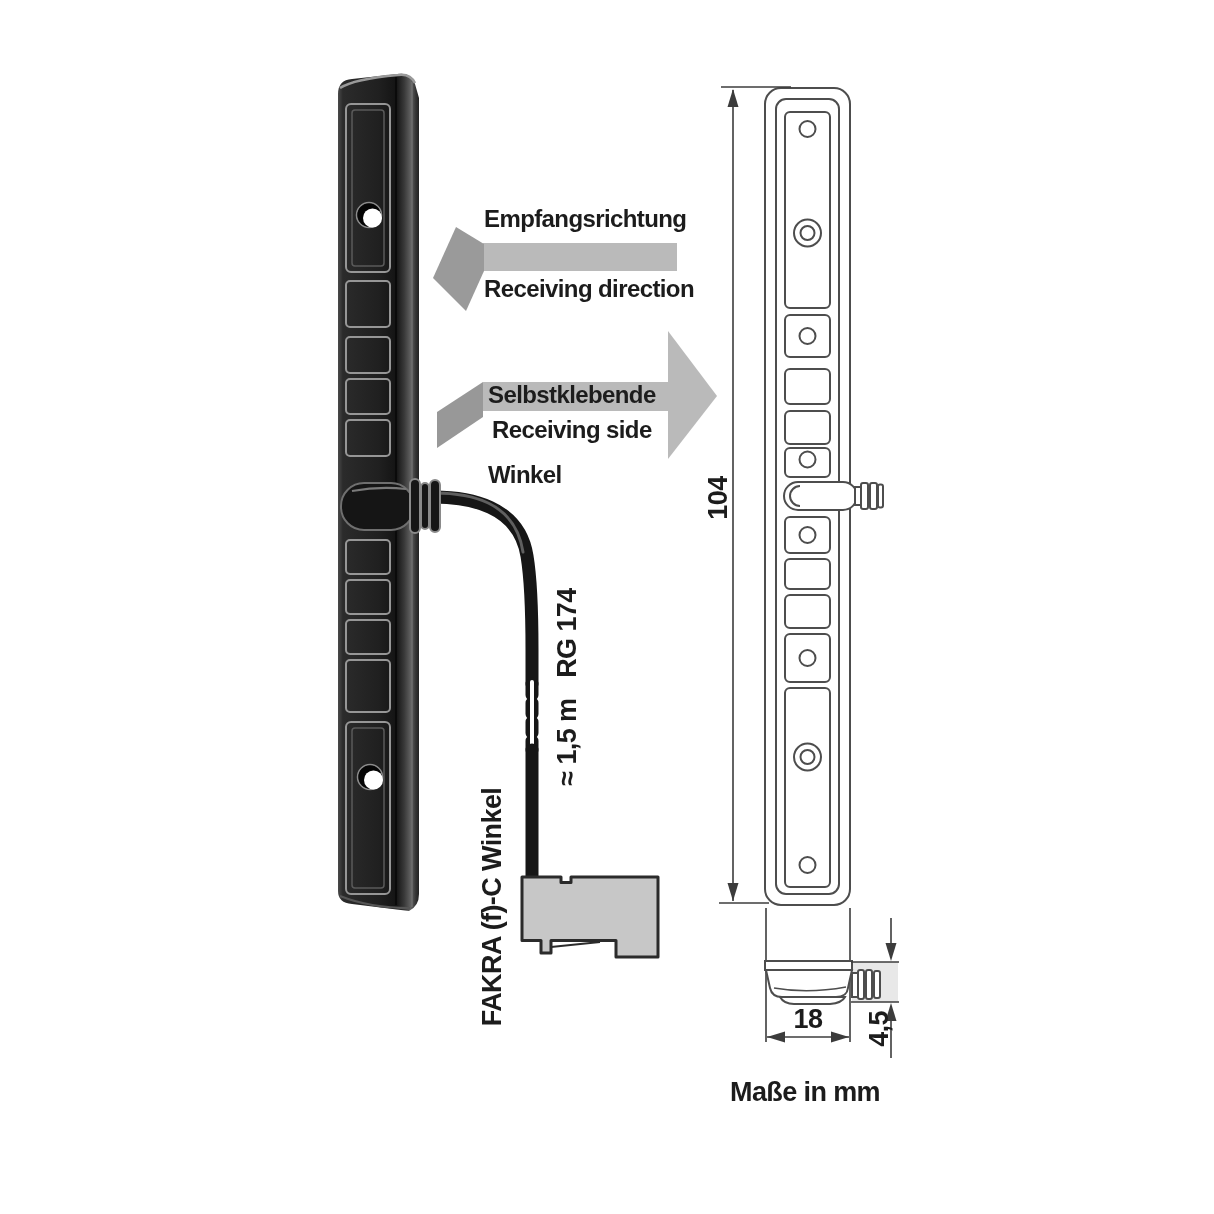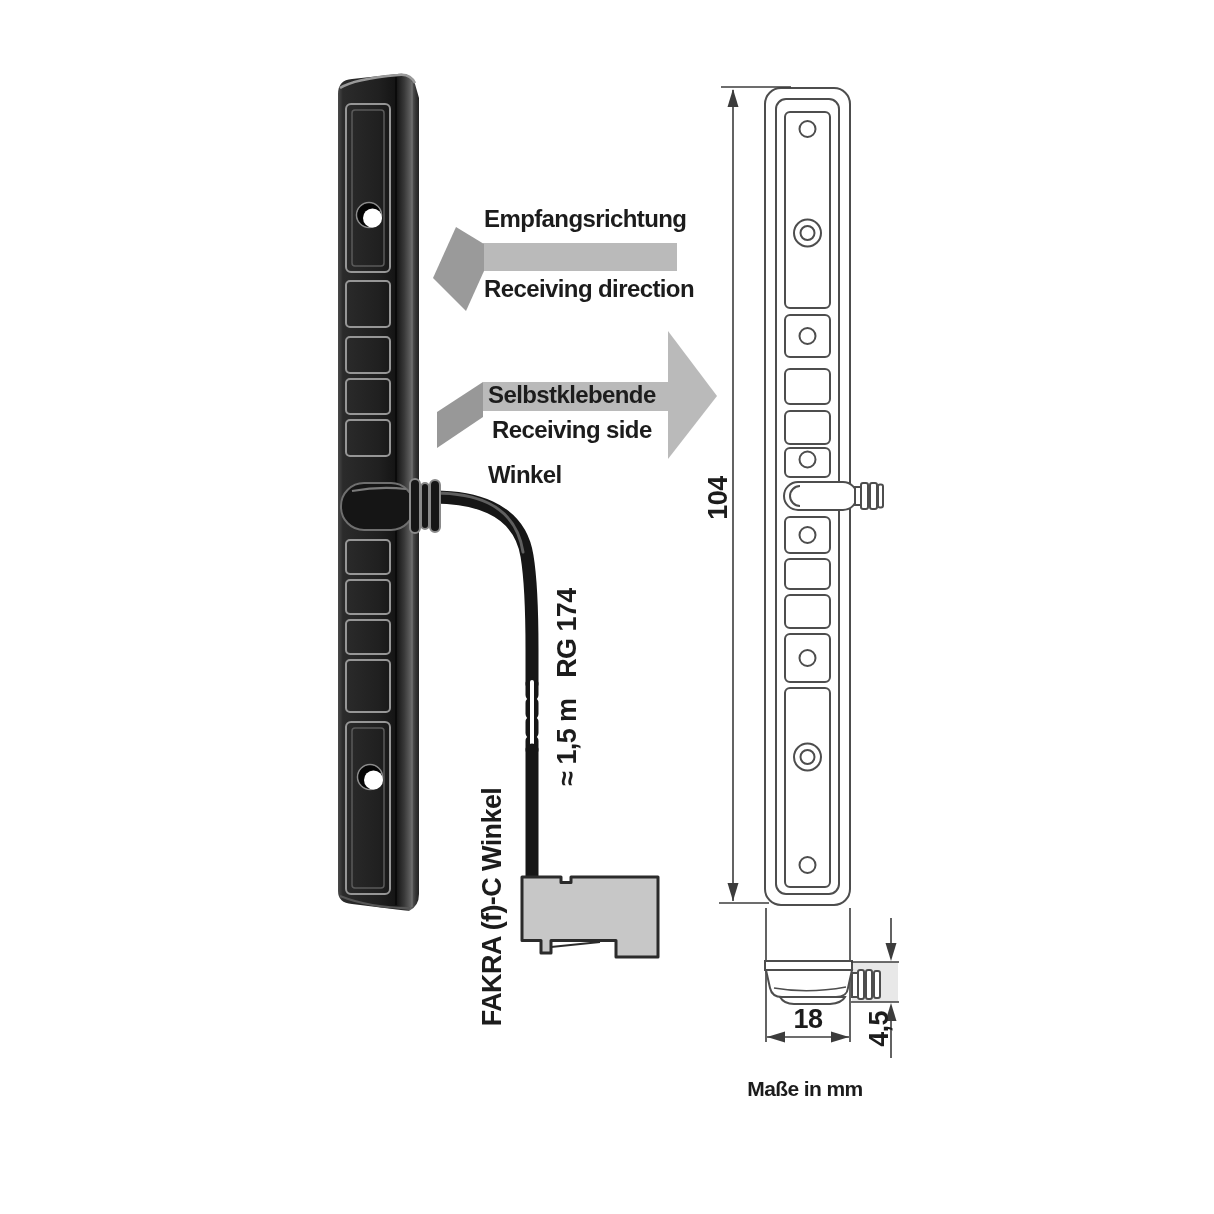--- a/index.html
+++ b/index.html
@@ -5,21 +5,21 @@
   html,body{margin:0;padding:0;background:#fff;}
   .canvas{position:relative;width:1214px;height:1214px;background:#ffffff;overflow:hidden;
           font-family:"Liberation Sans", sans-serif;color:#1c1c1c;}
   svg{position:absolute;left:0;top:0;}
   .lbl{position:absolute;white-space:pre;font-weight:700;letter-spacing:-0.6px;line-height:1.12;}
   .f26{font-size:24px;}
   .f27{font-size:27px;}
   .rot{transform:translate(-50%,-50%) rotate(-90deg);}
   .ctr{transform:translate(-50%,-50%);}
   .note{position:absolute;left:805px;top:1076px;transform:translate(-50%,0);
-        text-align:center;font-size:21px;font-weight:700;letter-spacing:-0.6px;line-height:1.25;white-space:nowrap;}
+        text-align:center;font-size:27px;font-weight:700;letter-spacing:-0.6px;line-height:1.25;white-space:nowrap;}
 </style>
 </head>
 <body>
 
 <div class="canvas">
 
 <svg width="1214" height="1214" viewBox="0 0 1214 1214">
   <defs>
     <linearGradient id="bodyG" x1="0" y1="0" x2="1" y2="0">
       <stop offset="0" stop-color="#4a4a4a"></stop>

